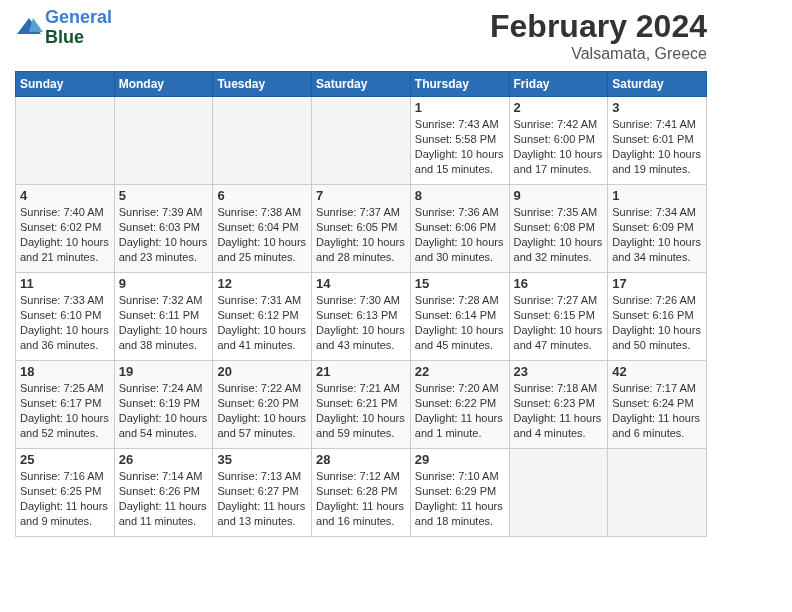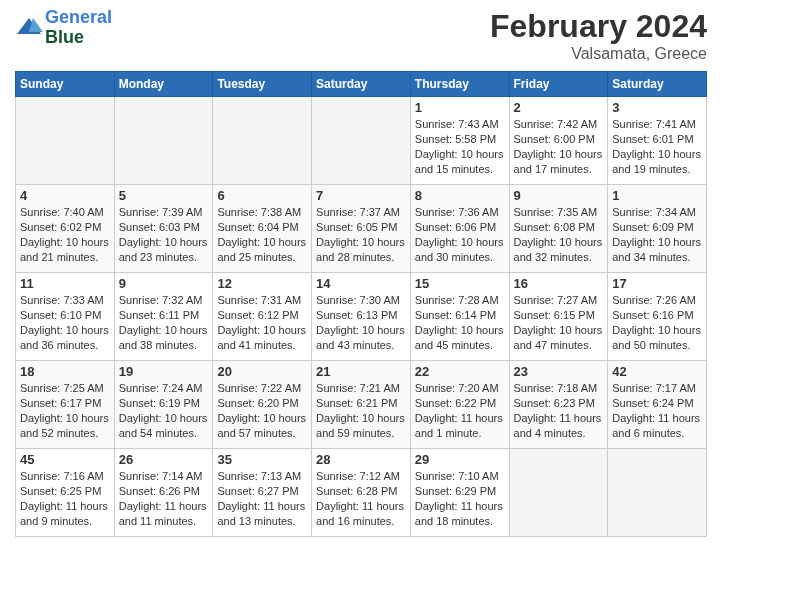--- a/index.html
+++ b/index.html
@@ -231,21 +231,21 @@
             <span class="day-number">23</span>
             <div class="day-info">Sunrise: 7:18 AM<br>Sunset: 6:23 PM<br>Daylight: 11 hours and 4 minutes.</div>
           </td>
           <td>
             <span class="day-number">42</span>
             <div class="day-info">Sunrise: 7:17 AM<br>Sunset: 6:24 PM<br>Daylight: 11 hours and 6 minutes.</div>
           </td>
         </tr>
         <tr>
           <td>
-            <span class="day-number">45</span>
+            <span class="day-number">25</span>
             <div class="day-info">Sunrise: 7:16 AM<br>Sunset: 6:25 PM<br>Daylight: 11 hours and 9 minutes.</div>
           </td>
           <td>
             <span class="day-number">26</span>
             <div class="day-info">Sunrise: 7:14 AM<br>Sunset: 6:26 PM<br>Daylight: 11 hours and 11 minutes.</div>
           </td>
           <td>
             <span class="day-number">35</span>
             <div class="day-info">Sunrise: 7:13 AM<br>Sunset: 6:27 PM<br>Daylight: 11 hours and 13 minutes.</div>
           </td>

